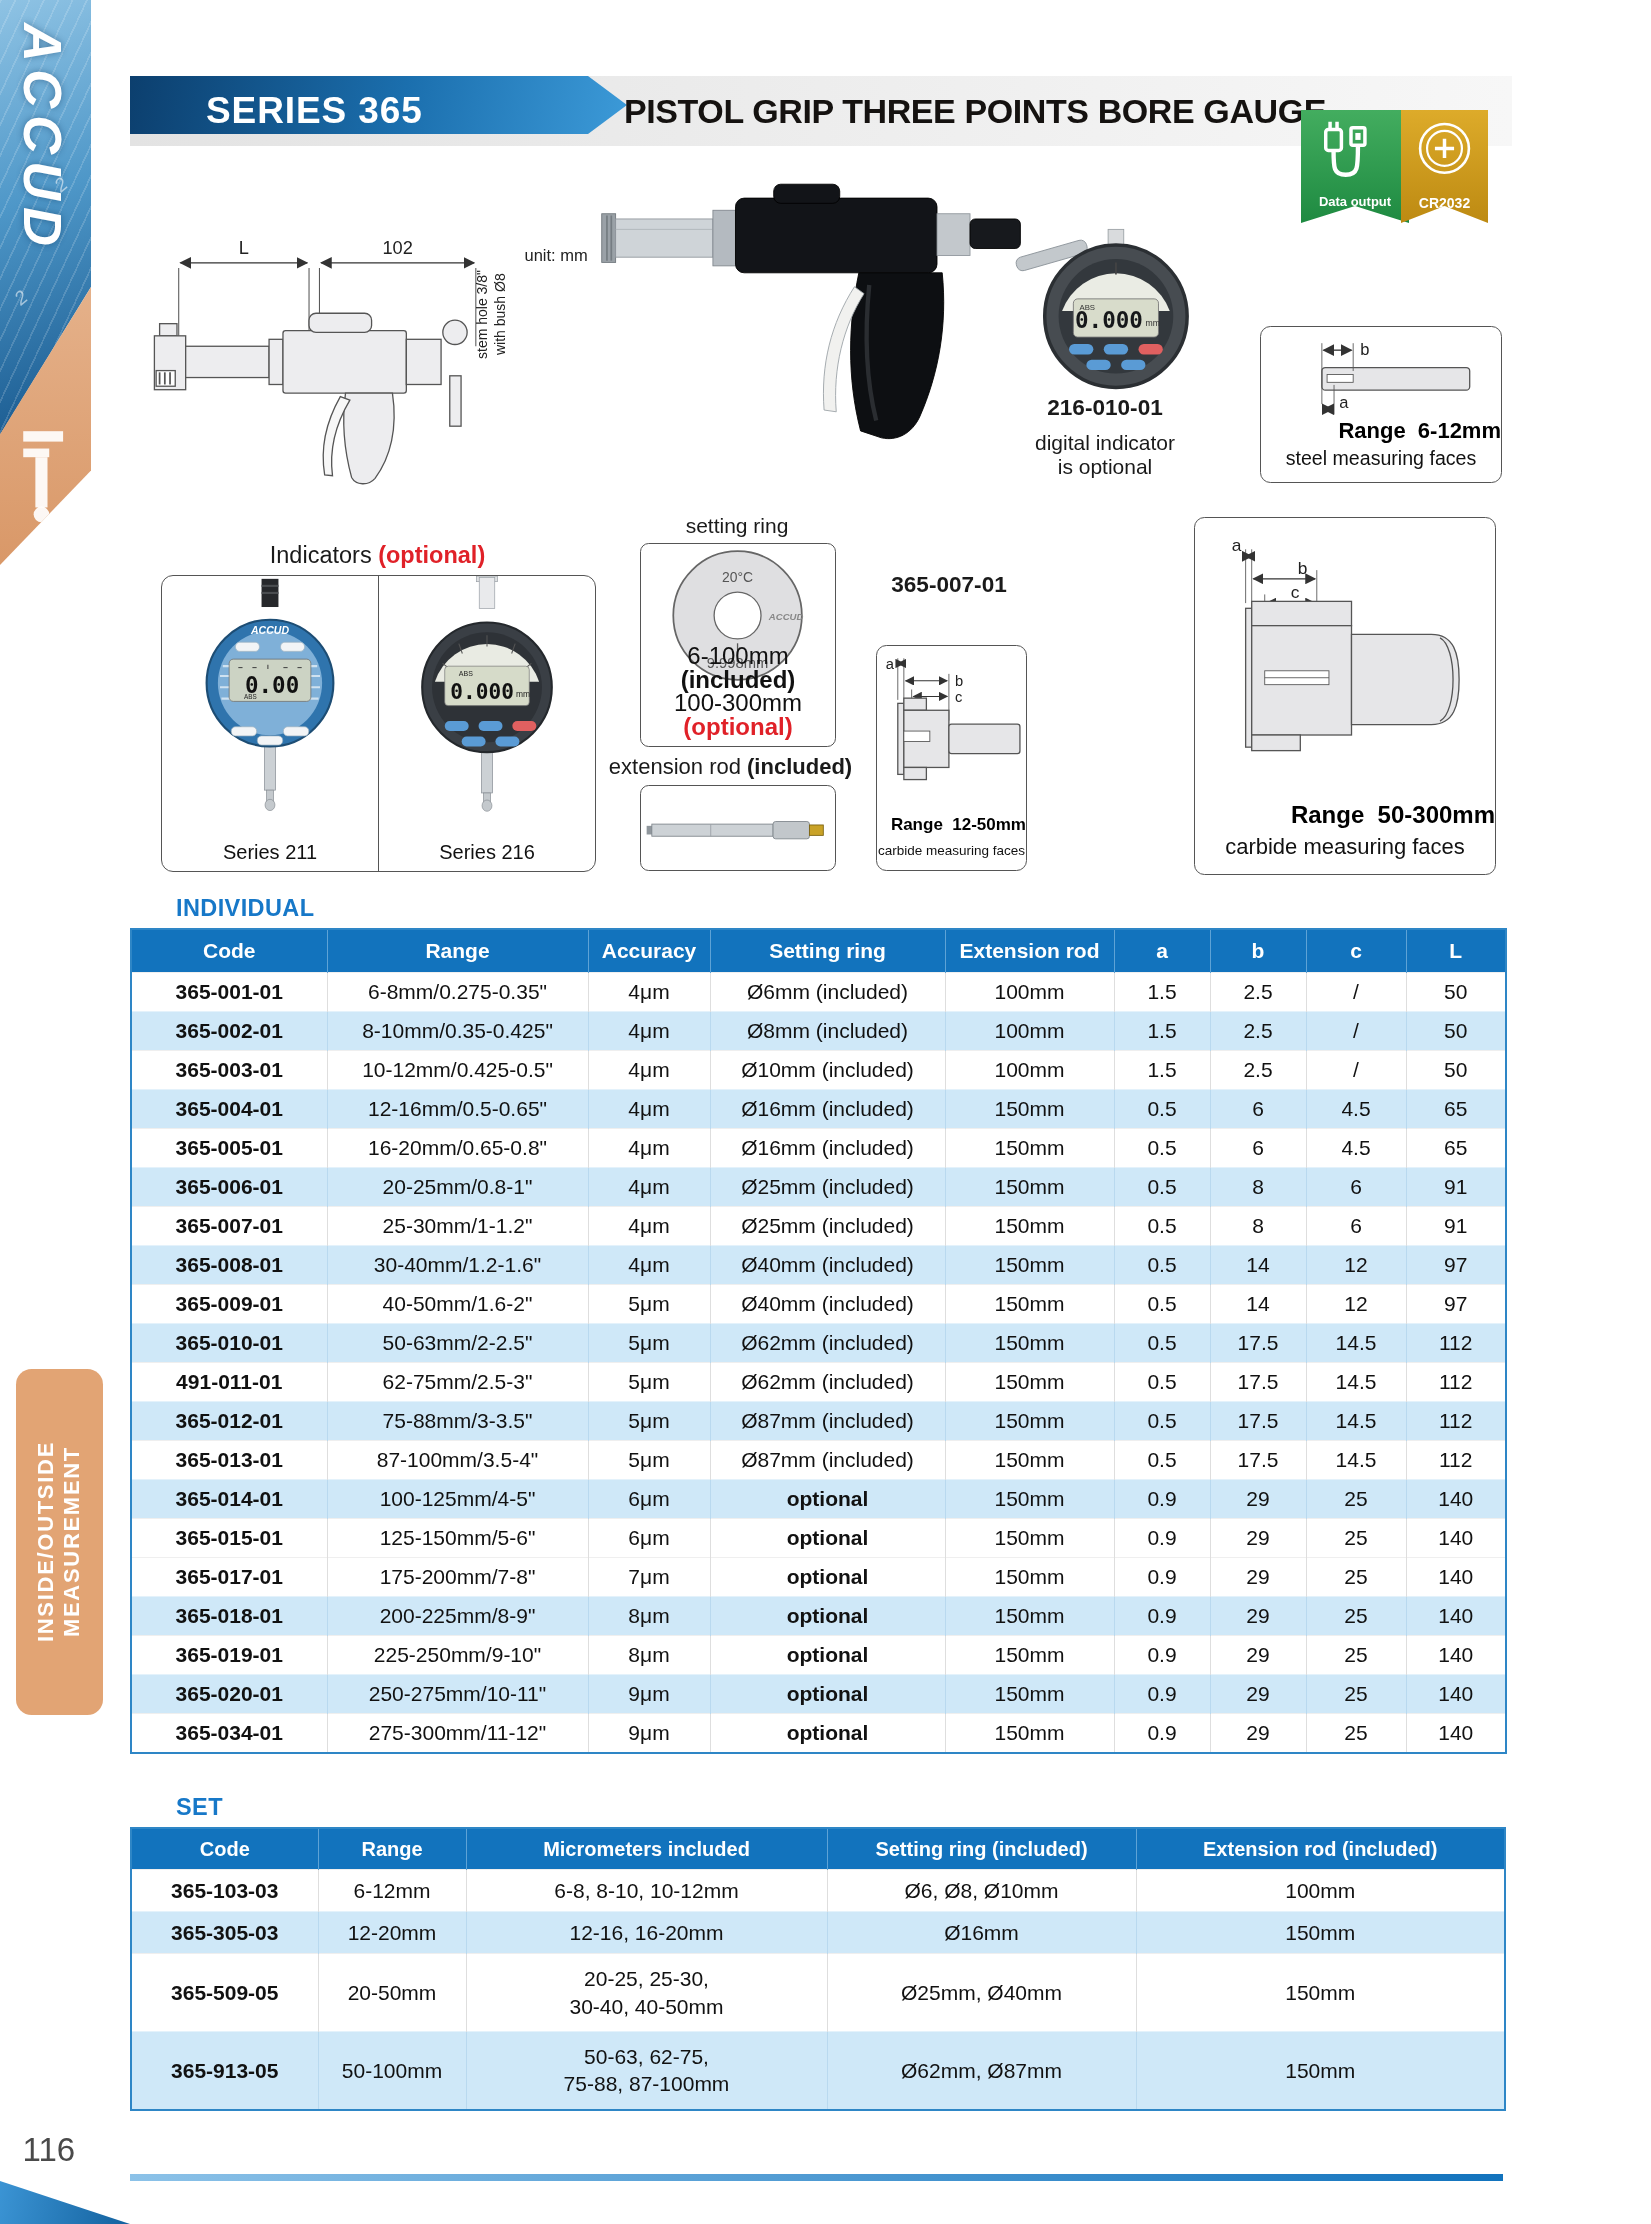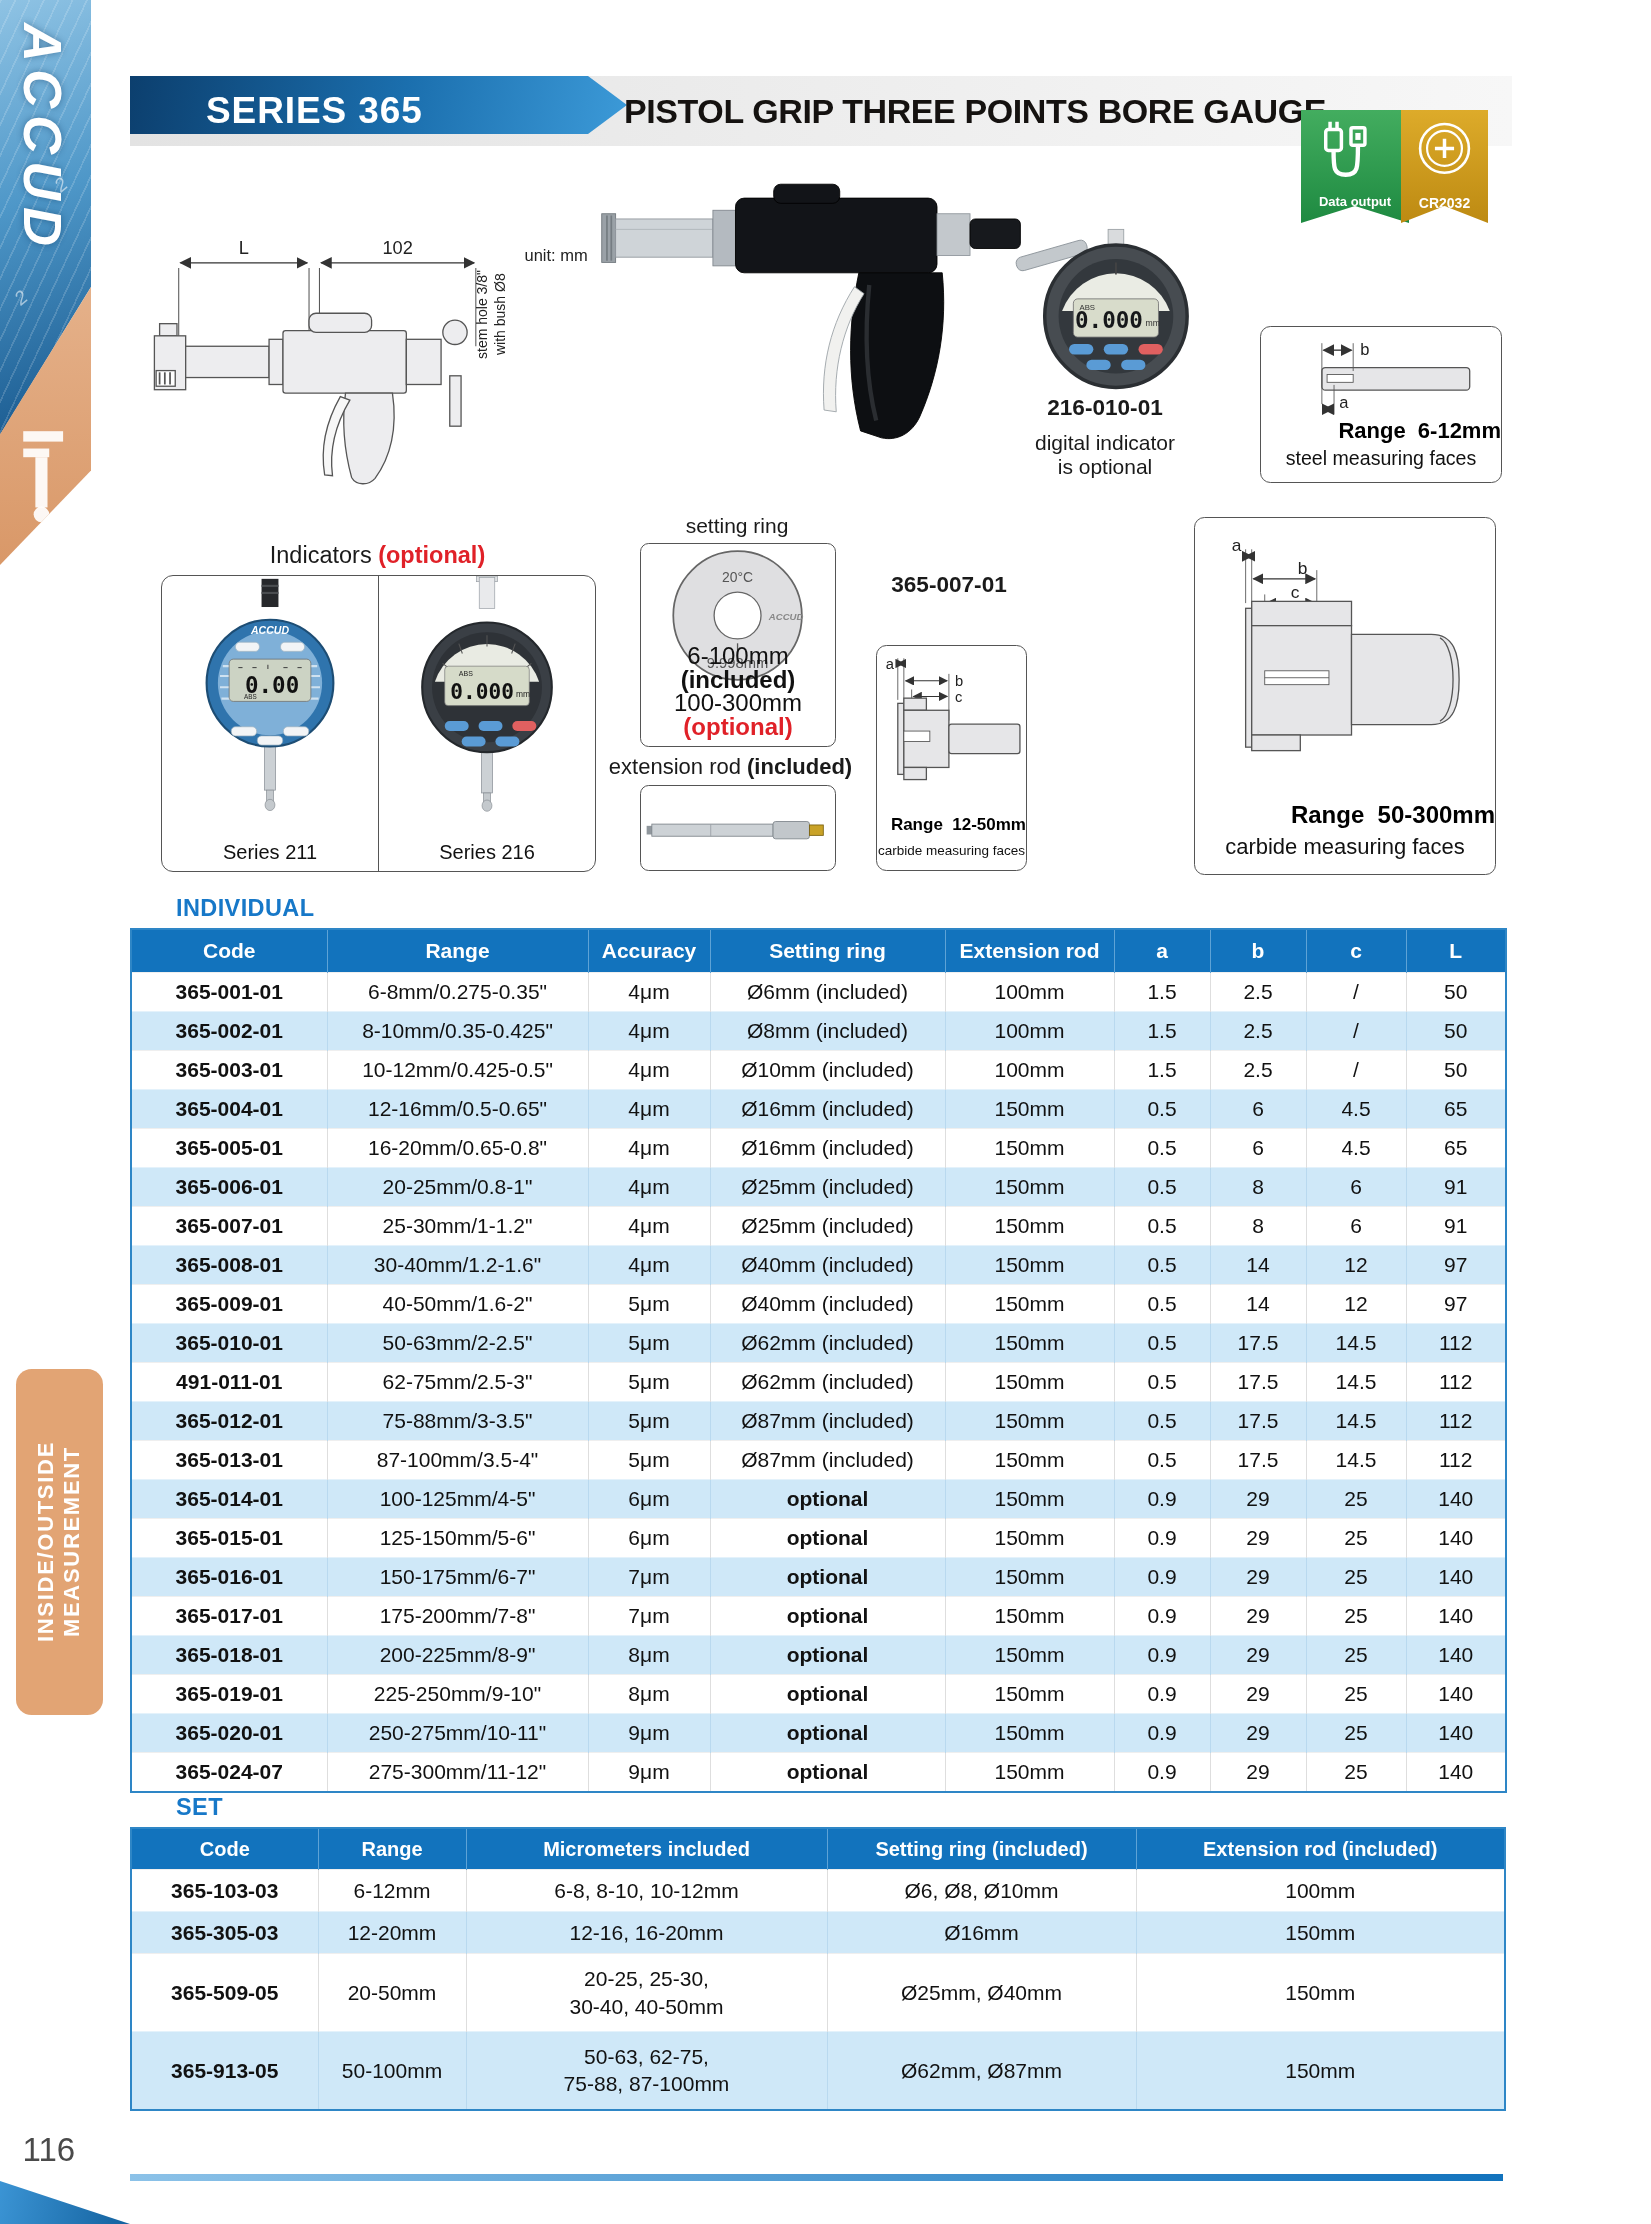--- a/index.html
+++ b/index.html
@@ -570,77 +570,66 @@
           <td>365-015-01</td>
           <td>125-150mm/5-6"</td>
           <td>6μm</td>
           <td class="b">optional</td>
           <td>150mm</td>
           <td>0.9</td>
           <td>29</td>
           <td>25</td>
           <td>140</td>
         </tr>
-        <tr class="alt">
-          <td>365-016-01</td>
-          <td>150-175mm/6-7"</td>
+        <tr>
+          <td>365-017-01</td>
+          <td>175-200mm/7-8"</td>
           <td>7μm</td>
           <td class="b">optional</td>
           <td>150mm</td>
           <td>0.9</td>
           <td>29</td>
           <td>25</td>
           <td>140</td>
         </tr>
-        <tr>
-          <td>365-017-01</td>
-          <td>175-200mm/7-8"</td>
-          <td>7μm</td>
+        <tr class="alt">
+          <td>365-018-01</td>
+          <td>200-225mm/8-9"</td>
+          <td>8μm</td>
           <td class="b">optional</td>
           <td>150mm</td>
           <td>0.9</td>
           <td>29</td>
           <td>25</td>
           <td>140</td>
         </tr>
-        <tr class="alt">
-          <td>365-018-01</td>
-          <td>200-225mm/8-9"</td>
+        <tr>
+          <td>365-019-01</td>
+          <td>225-250mm/9-10"</td>
           <td>8μm</td>
           <td class="b">optional</td>
           <td>150mm</td>
           <td>0.9</td>
           <td>29</td>
           <td>25</td>
           <td>140</td>
         </tr>
-        <tr>
-          <td>365-019-01</td>
-          <td>225-250mm/9-10"</td>
-          <td>8μm</td>
+        <tr class="alt">
+          <td>365-020-01</td>
+          <td>250-275mm/10-11"</td>
+          <td>9μm</td>
           <td class="b">optional</td>
           <td>150mm</td>
           <td>0.9</td>
           <td>29</td>
           <td>25</td>
           <td>140</td>
         </tr>
-        <tr class="alt">
-          <td>365-020-01</td>
-          <td>250-275mm/10-11"</td>
-          <td>9μm</td>
-          <td class="b">optional</td>
-          <td>150mm</td>
-          <td>0.9</td>
-          <td>29</td>
-          <td>25</td>
-          <td>140</td>
-        </tr>
-        <tr>
-          <td>365-024-07</td>
+        <tr>
+          <td>365-034-01</td>
           <td>275-300mm/11-12"</td>
           <td>9μm</td>
           <td class="b">optional</td>
           <td>150mm</td>
           <td>0.9</td>
           <td>29</td>
           <td>25</td>
           <td>140</td>
         </tr>
       </tbody>

